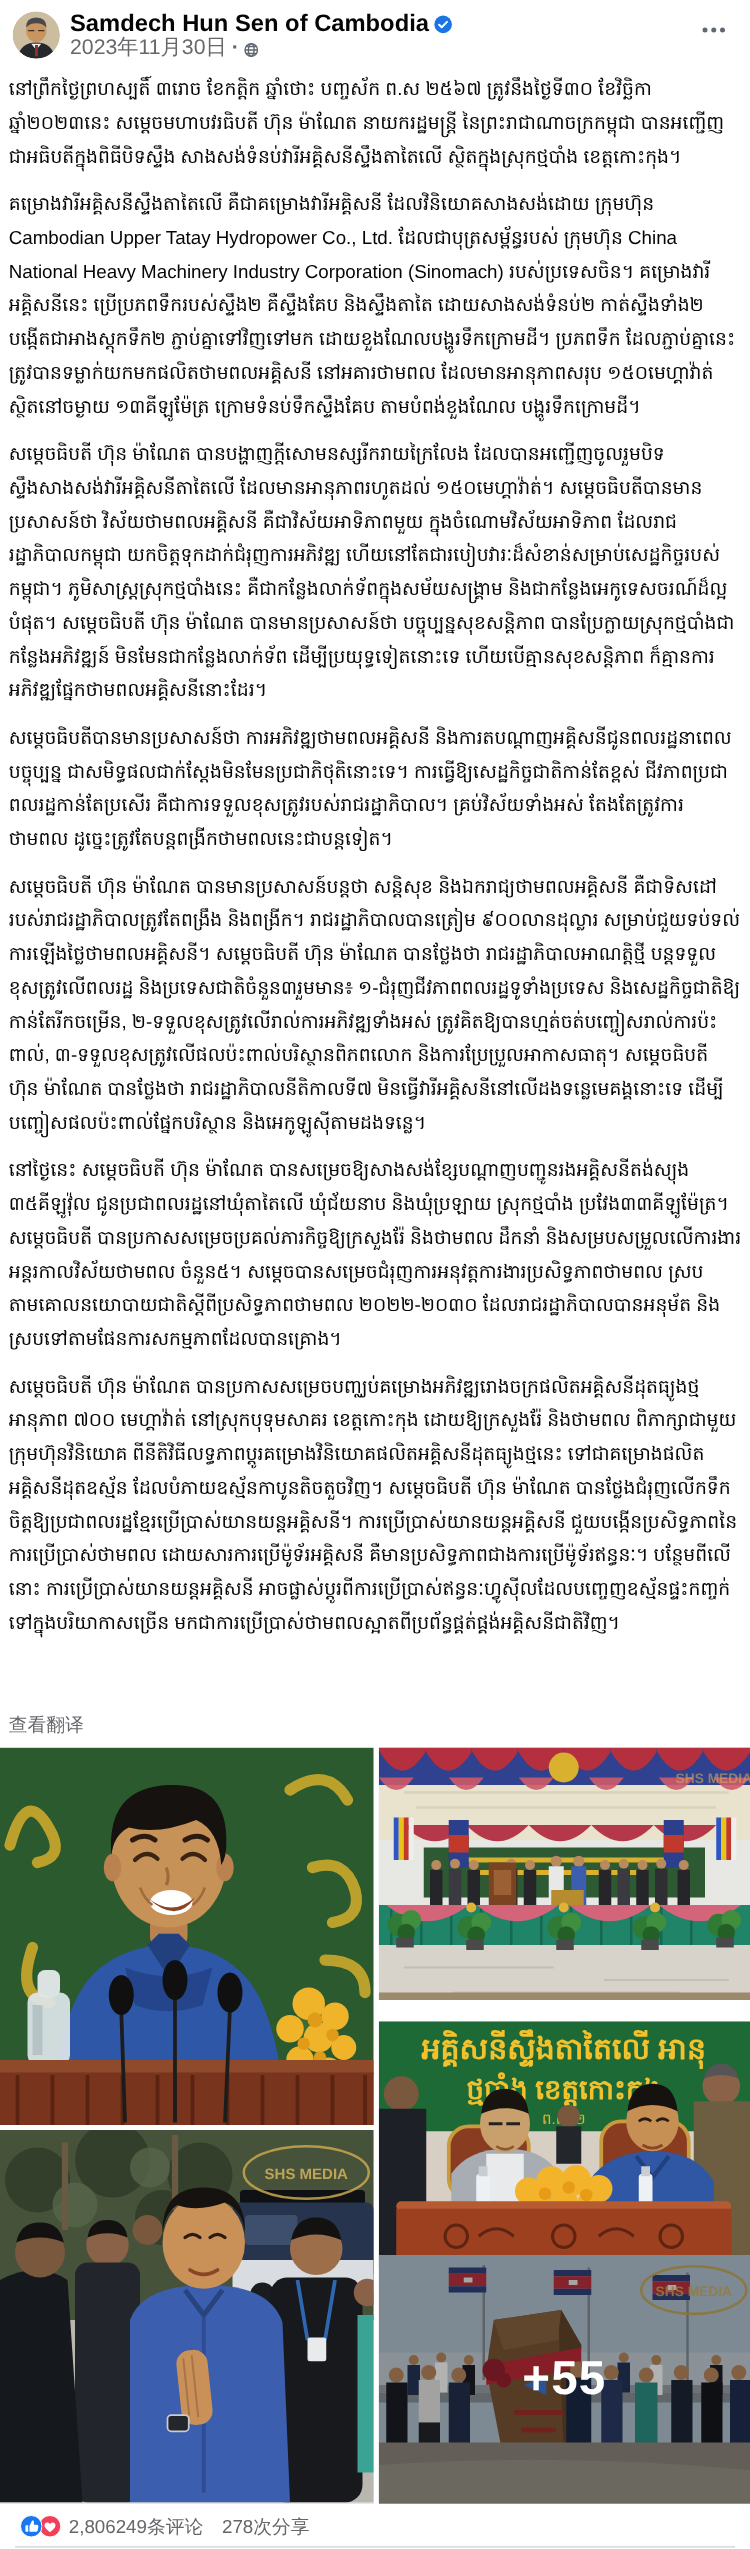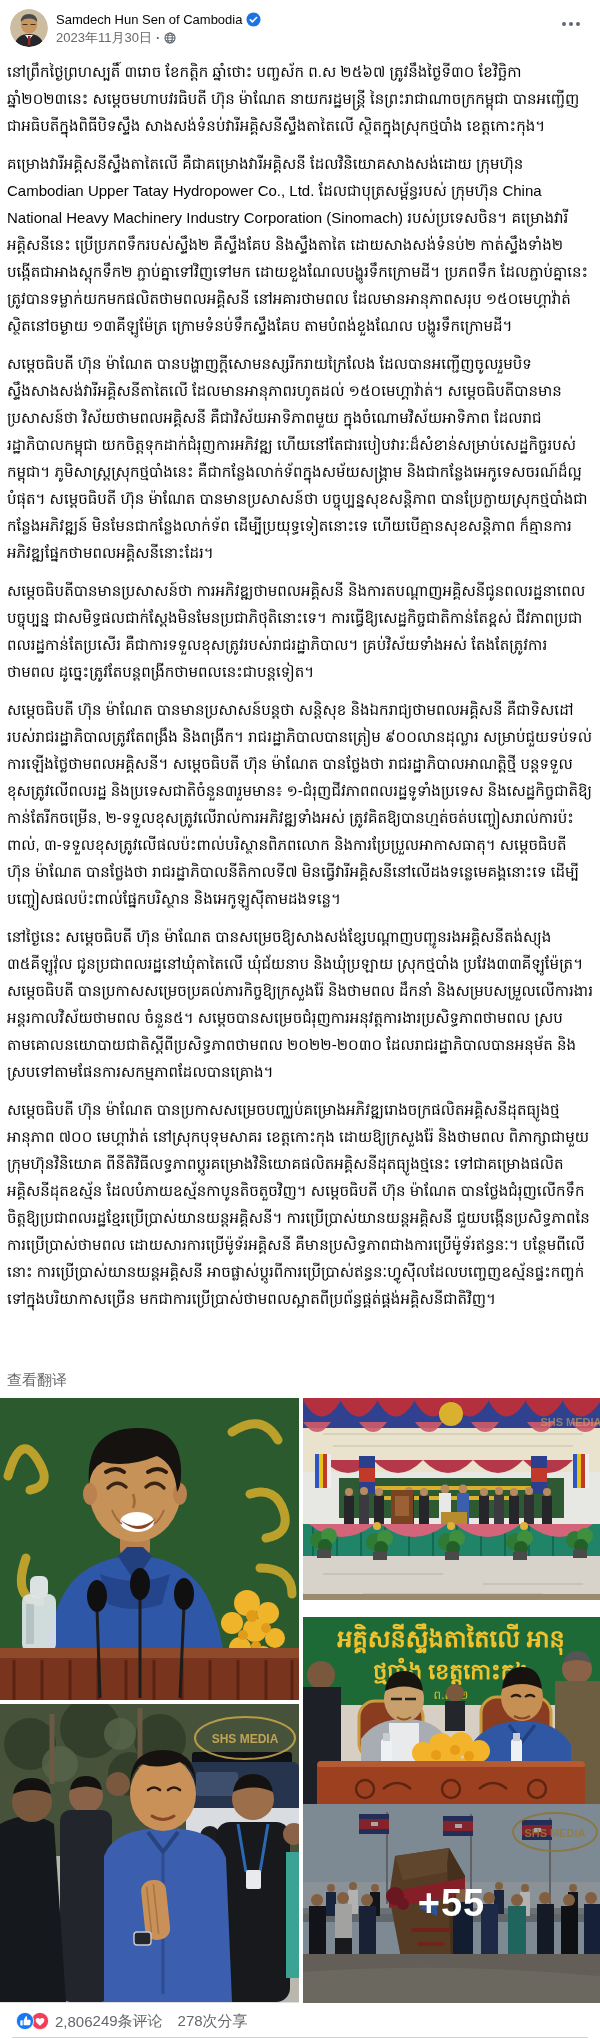--- a/index.html
+++ b/index.html
@@ -9,22 +9,22 @@
   *{box-sizing:border-box;margin:0;padding:0}
   html,body{width:600px;background:#fff;font-family:"Liberation Sans","DejaVu Sans",sans-serif;}
   body{height:2039px;overflow:hidden;color:var(--text_dark);}
   .post{width:600px;height:2039px;background:#fff;position:relative;}
 
   
   .header{height:55px;padding:9px 12px 0 10px;display:flex;align-items:flex-start;position:relative;}
   .avatar{width:38px;height:38px;border-radius:50%;overflow:hidden;flex:0 0 38px;cursor:pointer;}
   .h-text{margin-left:8px;padding-top:1px;}
   .name-row{display:flex;align-items:center;gap:4px;}
-  .name{font-size:13px;font-weight:400;color:var(--text_dark);line-height:19px;cursor:pointer;}
-  .meta-row{display:flex;align-items:center;gap:4px;color:var(--meta_gray);font-size:13px;line-height:17px;}
+  .name{font-size:19px;font-weight:700;color:var(--text_dark);line-height:19px;cursor:pointer;}
+  .meta-row{display:flex;align-items:flex-end;gap:4px;color:var(--meta_gray);font-size:17px;line-height:17px;}
   .meta-row .dot{font-weight:700;}
   .more{position:absolute;right:18px;top:16px;display:flex;gap:3px;padding:6px 2px;cursor:pointer;}
   .more .d{width:4px;height:4px;border-radius:50%;background:#606770;display:block;}
 
   
   .text-block{height:1313px;overflow:hidden;padding:3px 7px 0 7px;font-size:15px;line-height:27px;color:var(--text_dark);}
   .text-block p{margin:0 0 11px 0;}
   .translate{height:30px;padding:3px 21px 0 7px;font-size:15px;font-weight:400;color:var(--meta_gray);cursor:pointer;}
 
   

